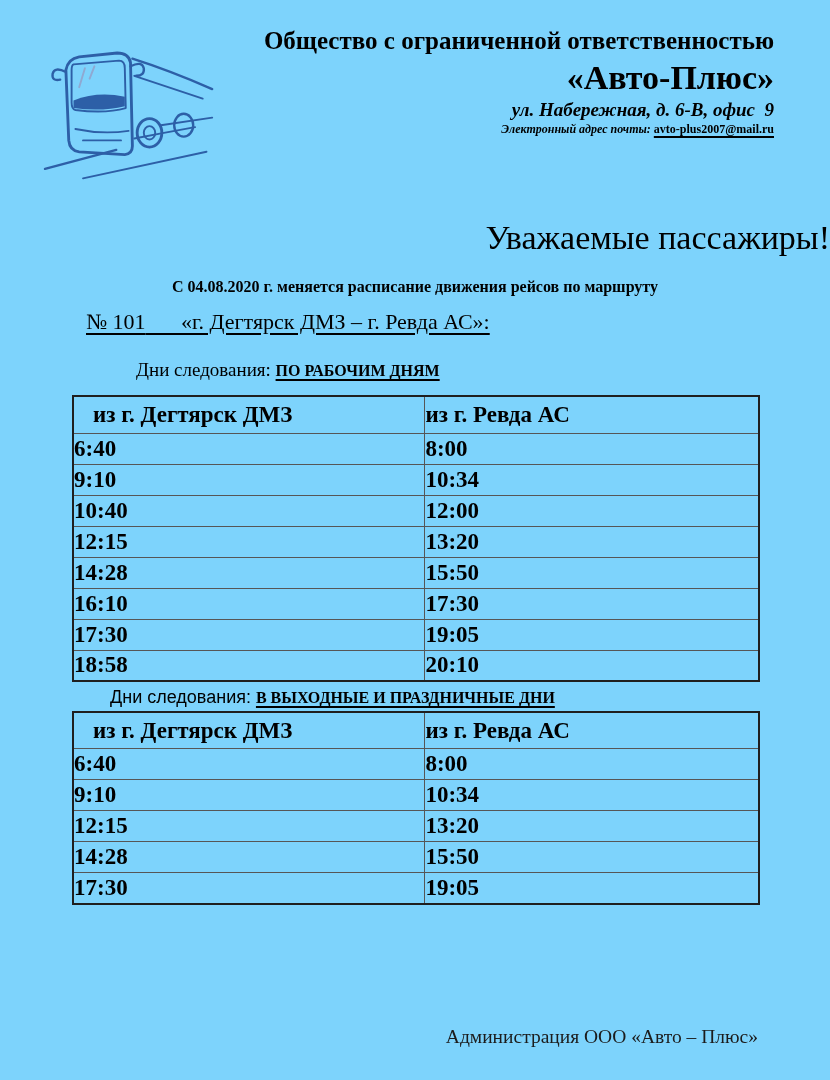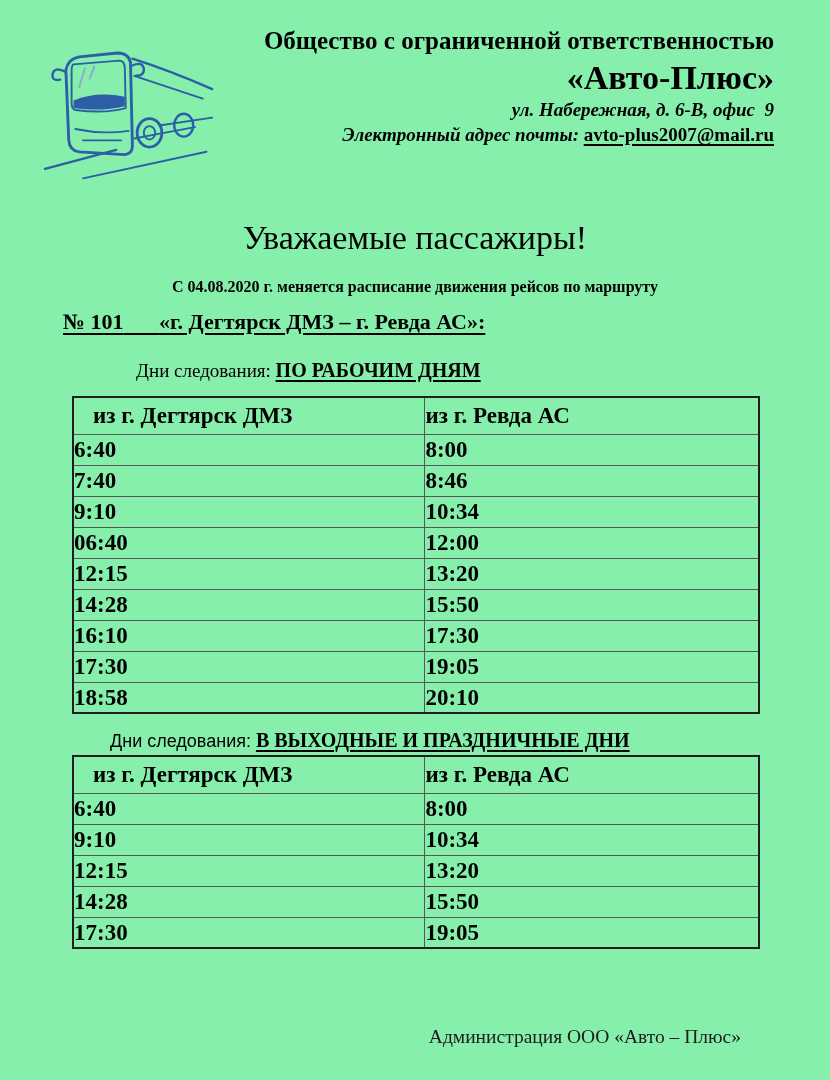--- a/index.html
+++ b/index.html
@@ -1,20 +1,20 @@
 <!DOCTYPE html>
 <html lang="ru"><head>
 <meta charset="utf-8">
 <style>
   * { margin: 0; padding: 0; box-sizing: border-box; }
   html, body { background: #ffffff; }
   .page {
     position: relative;
     width: 830px; height: 1080px;
-    background: #86efac;
+    background: #7dd3fc;
     color: #000;
     font-family: "Liberation Serif", serif;
     overflow: hidden;
   }
   
   .letterhead { position: relative; padding-top: 26px; min-height: 180px; }
   .logo {
     position: absolute; left: 22px; top: 34px;
     width: 198px; height: 152px;
   }
@@ -23,39 +23,39 @@
     margin-left: 215px; margin-right: 56px;
     text-align: right;
   }
   .org-type { font-size: 25px; font-weight: bold; line-height: 1.2; }
   .org-name { font-size: 34px; font-weight: bold; line-height: 1.15; margin-top: 2px; }
   .address-line {
     font-size: 19px; font-weight: bold; font-style: italic;
     line-height: 1.32; white-space: pre-wrap;
   }
   .address-line.first { margin-top: 4px; }
-  .email-line { font-size: 19px; font-weight: bold; line-height: 1.32; }
+  .email-line { font-size: 12px; font-weight: bold; line-height: 1.32; }
   .email-label { font-style: italic; }
   .email-link { font-style: normal; color: #000; text-decoration: underline; text-decoration-thickness: 2px; text-underline-offset: 3px; }
   
-  .greeting { margin-top: 38px; text-align: center; font-size: 34px; line-height: 1.2; }
+  .greeting { margin-top: 38px; text-align: right; font-size: 34px; line-height: 1.2; }
   .announcement { margin-top: 18px; text-align: center; font-size: 16px; font-weight: bold; line-height: 1.3; }
-  .route-line { margin-top: 9px; margin-left: 63px; font-size: 22px; font-weight: bold; line-height: 1.35; }
+  .route-line { margin-top: 9px; margin-left: 86px; font-size: 22px; font-weight: normal; line-height: 1.35; }
   .route-underline {
     text-decoration: underline; text-decoration-thickness: 2px; text-underline-offset: 4px;
     word-spacing: 30px;
   }
   .route-underline > span { word-spacing: normal; }
   
   .days-line { font-size: 19px; line-height: 1.25; }
   .days-line.first { margin-top: 22px; margin-left: 136px; }
-  .days-line.second { margin-top: 14px; margin-left: 110px; margin-bottom: 2px; }
+  .days-line.second { margin-top: 3px; margin-left: 110px; margin-bottom: 2px; }
   .days-line.second .days-label { font-family: "Liberation Sans", sans-serif; font-size: 18px; }
   .days-value {
-    font-weight: bold; font-size: 20px;
+    font-weight: bold; font-size: 16px;
     text-decoration: underline; text-decoration-thickness: 2px; text-underline-offset: 3px;
   }
   
   table.schedule {
     margin-left: 72px; width: 688px;
     border-collapse: collapse;
     border: 2.5px solid #1f1f1f;
     table-layout: fixed;
   }
   table.schedule.first { margin-top: 13px; }
@@ -63,21 +63,21 @@
     border: 1.5px solid #565656;
     font-size: 23px; font-weight: bold;
     text-align: left; vertical-align: middle;
   }
   table.schedule th { height: 37px; margin-top: 24px; }
   table.schedule td { height: 31px; }
   table.schedule th.col-from { text-align: left; padding-left: 19px; }
   col.c1 { width: 51.3%; } col.c2 { width: 48.7%; }
   
   .footer {
-    position: absolute; right: 89px; top: 1026px;
+    position: absolute; right: 72px; top: 1026px;
     font-size: 19.5px; color: #1c1c1c;
   }
 </style>
 </head>
 <body>
 
 <div class="page">
 
   <header class="letterhead">
     <div class="logo">
@@ -131,29 +131,25 @@
         <th class="col-from">из г. Дегтярск ДМЗ</th>
         <th>из г. Ревда АС</th>
       </tr>
     </thead>
     <tbody>
         <tr>
           <td>6:40</td>
           <td>8:00</td>
         </tr>
         <tr>
-          <td>7:40</td>
-          <td>8:46</td>
-        </tr>
-        <tr>
           <td>9:10</td>
           <td>10:34</td>
         </tr>
         <tr>
-          <td>06:40</td>
+          <td>10:40</td>
           <td>12:00</td>
         </tr>
         <tr>
           <td>12:15</td>
           <td>13:20</td>
         </tr>
         <tr>
           <td>14:28</td>
           <td>15:50</td>
         </tr>

